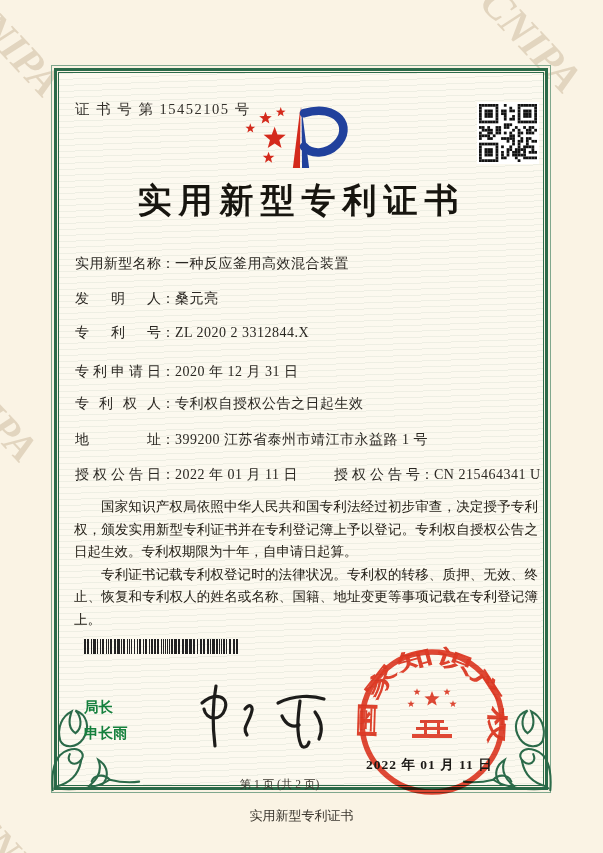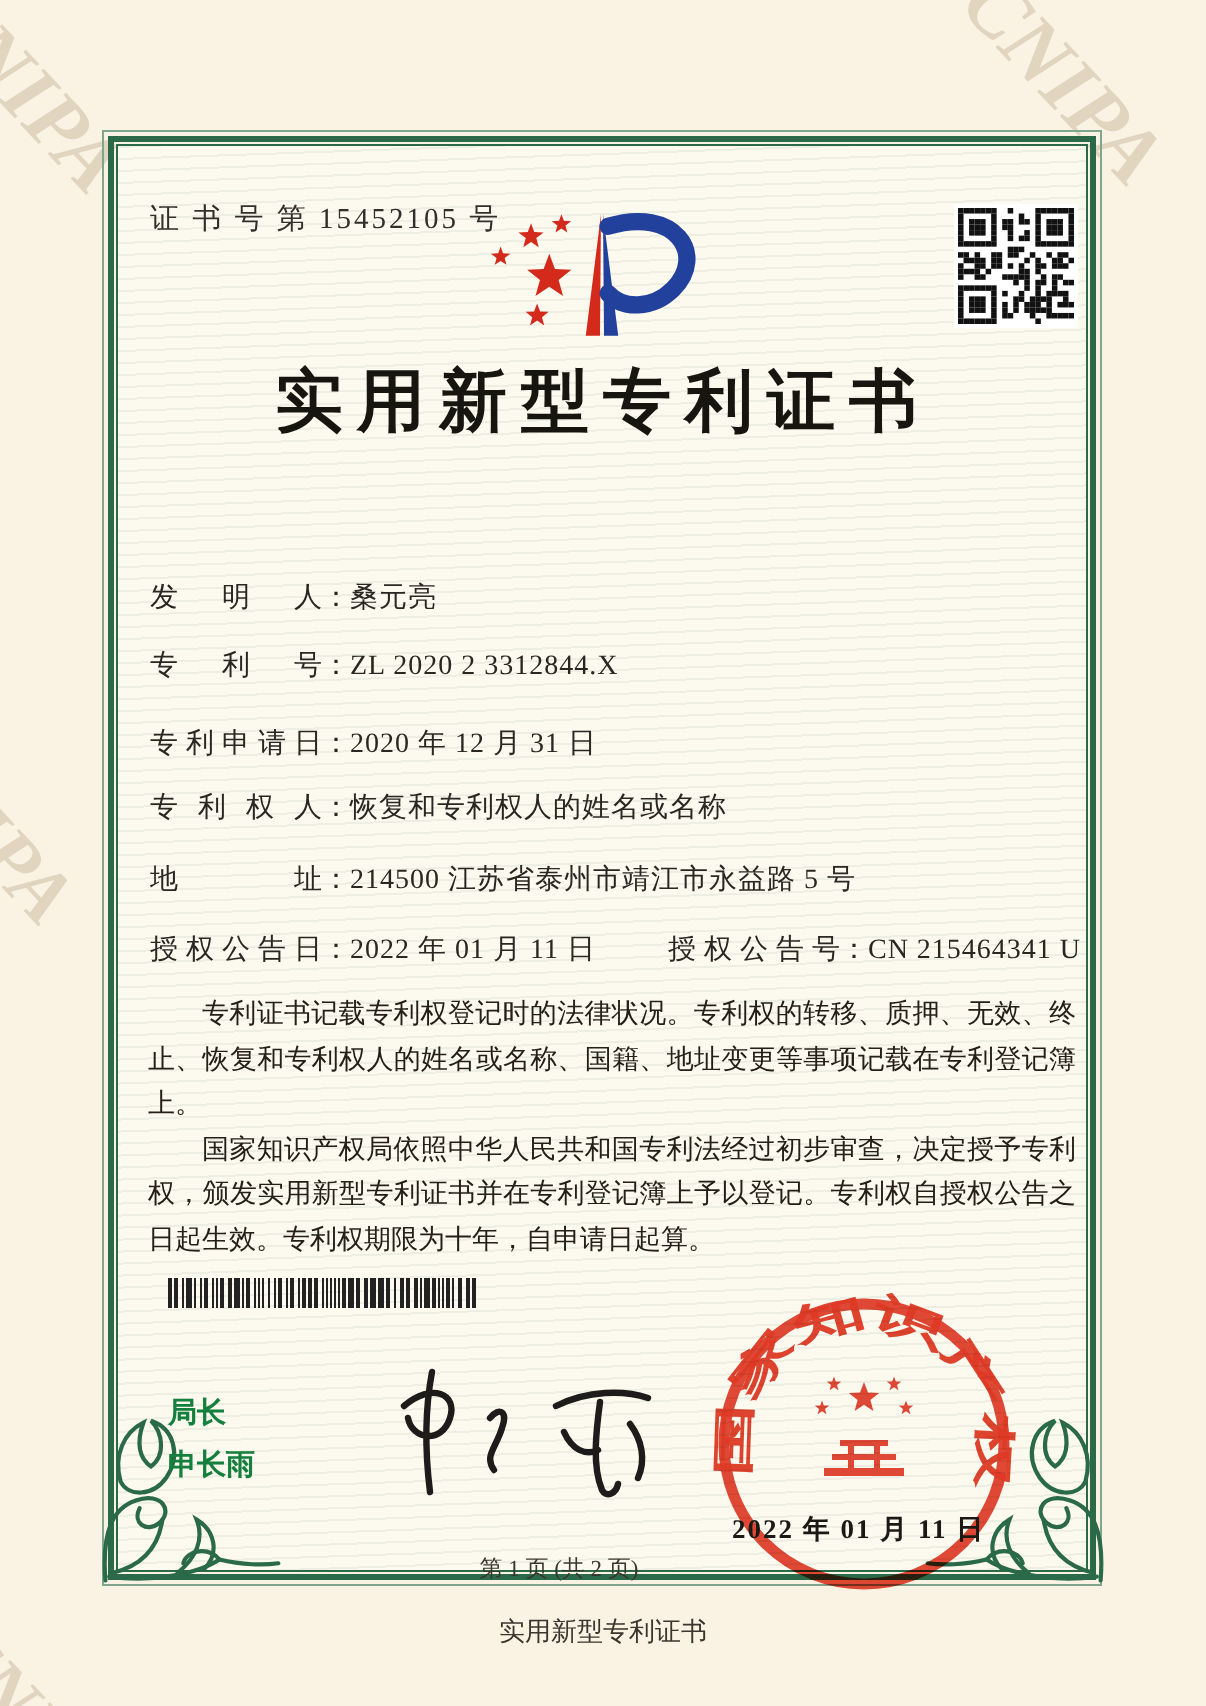--- a/index.html
+++ b/index.html
@@ -335,42 +335,45 @@
         <rect x="17" y="19" width="1" height="1" fill="#111"></rect>
         <rect x="18" y="19" width="1" height="1" fill="#111"></rect>
         <rect x="19" y="19" width="1" height="1" fill="#111"></rect>
         <rect x="20" y="19" width="1" height="1" fill="#111"></rect>
         <rect x="14" y="20" width="1" height="1" fill="#111"></rect>
       </svg>
   </div>
 
   <div class="abs title">实用新型专利证书</div>
 
+  <div class="field-row" style="top:255px;">
+    <span class="flabel">实用新型名称</span><span>：</span><span class="fvalue">一种反应釜用高效混合装置</span>
+  </div>
   <div class="field-row" style="top:290px;">
     <span class="flabel">发明人</span><span>：</span><span class="fvalue">桑元亮</span>
   </div>
   <div class="field-row" style="top:324px;font-family:Liberation Serif, serif;">
     <span class="flabel">专利号</span><span>：</span><span class="fvalue">ZL 2020 2 3312844.X</span>
   </div>
   <div class="field-row" style="top:363px;font-family:Liberation Serif, serif;">
     <span class="flabel">专利申请日</span><span>：</span><span class="fvalue">2020 年 12 月 31 日</span>
   </div>
   <div class="field-row" style="top:395px;">
-    <span class="flabel">专利权人</span><span>：</span><span class="fvalue">恢复和专利权人的姓名或名称</span>
+    <span class="flabel">专利权人</span><span>：</span><span class="fvalue">专利权自授权公告之日起生效</span>
   </div>
   <div class="field-row" style="top:431px;">
-    <span class="flabel">地址</span><span>：</span><span class="fvalue">214500 江苏省泰州市靖江市永益路 5 号</span>
+    <span class="flabel">地址</span><span>：</span><span class="fvalue">399200 江苏省泰州市靖江市永益路 1 号</span>
   </div>
   <div class="field-row" style="top:466px;">
     <span class="flabel">授权公告日</span><span>：</span><span class="fvalue">2022 年 01 月 11 日</span><span class="pair2"></span><span class="flabel">授权公告号</span><span>：</span><span class="fvalue">CN 215464341 U</span>
   </div>
 
   <div class="abs paras">
+    <p>国家知识产权局依照中华人民共和国专利法经过初步审查，决定授予专利权，颁发实用新型专利证书并在专利登记簿上予以登记。专利权自授权公告之日起生效。专利权期限为十年，自申请日起算。</p>
     <p>专利证书记载专利权登记时的法律状况。专利权的转移、质押、无效、终止、恢复和专利权人的姓名或名称、国籍、地址变更等事项记载在专利登记簿上。</p>
-    <p>国家知识产权局依照中华人民共和国专利法经过初步审查，决定授予专利权，颁发实用新型专利证书并在专利登记簿上予以登记。专利权自授权公告之日起生效。专利权期限为十年，自申请日起算。</p>
   </div>
 
   <div class="abs barcode">
     <svg id="bars" width="156" height="15" viewBox="0 0 156 15">
         <rect x="0" y="0" width="2" height="15" fill="#222"></rect>
         <rect x="3" y="0" width="2" height="15" fill="#222"></rect>
         <rect x="7" y="0" width="1" height="15" fill="#222"></rect>
         <rect x="9" y="0" width="3" height="15" fill="#222"></rect>
         <rect x="13" y="0" width="1" height="15" fill="#222"></rect>
         <rect x="16" y="0" width="1" height="15" fill="#222"></rect>

